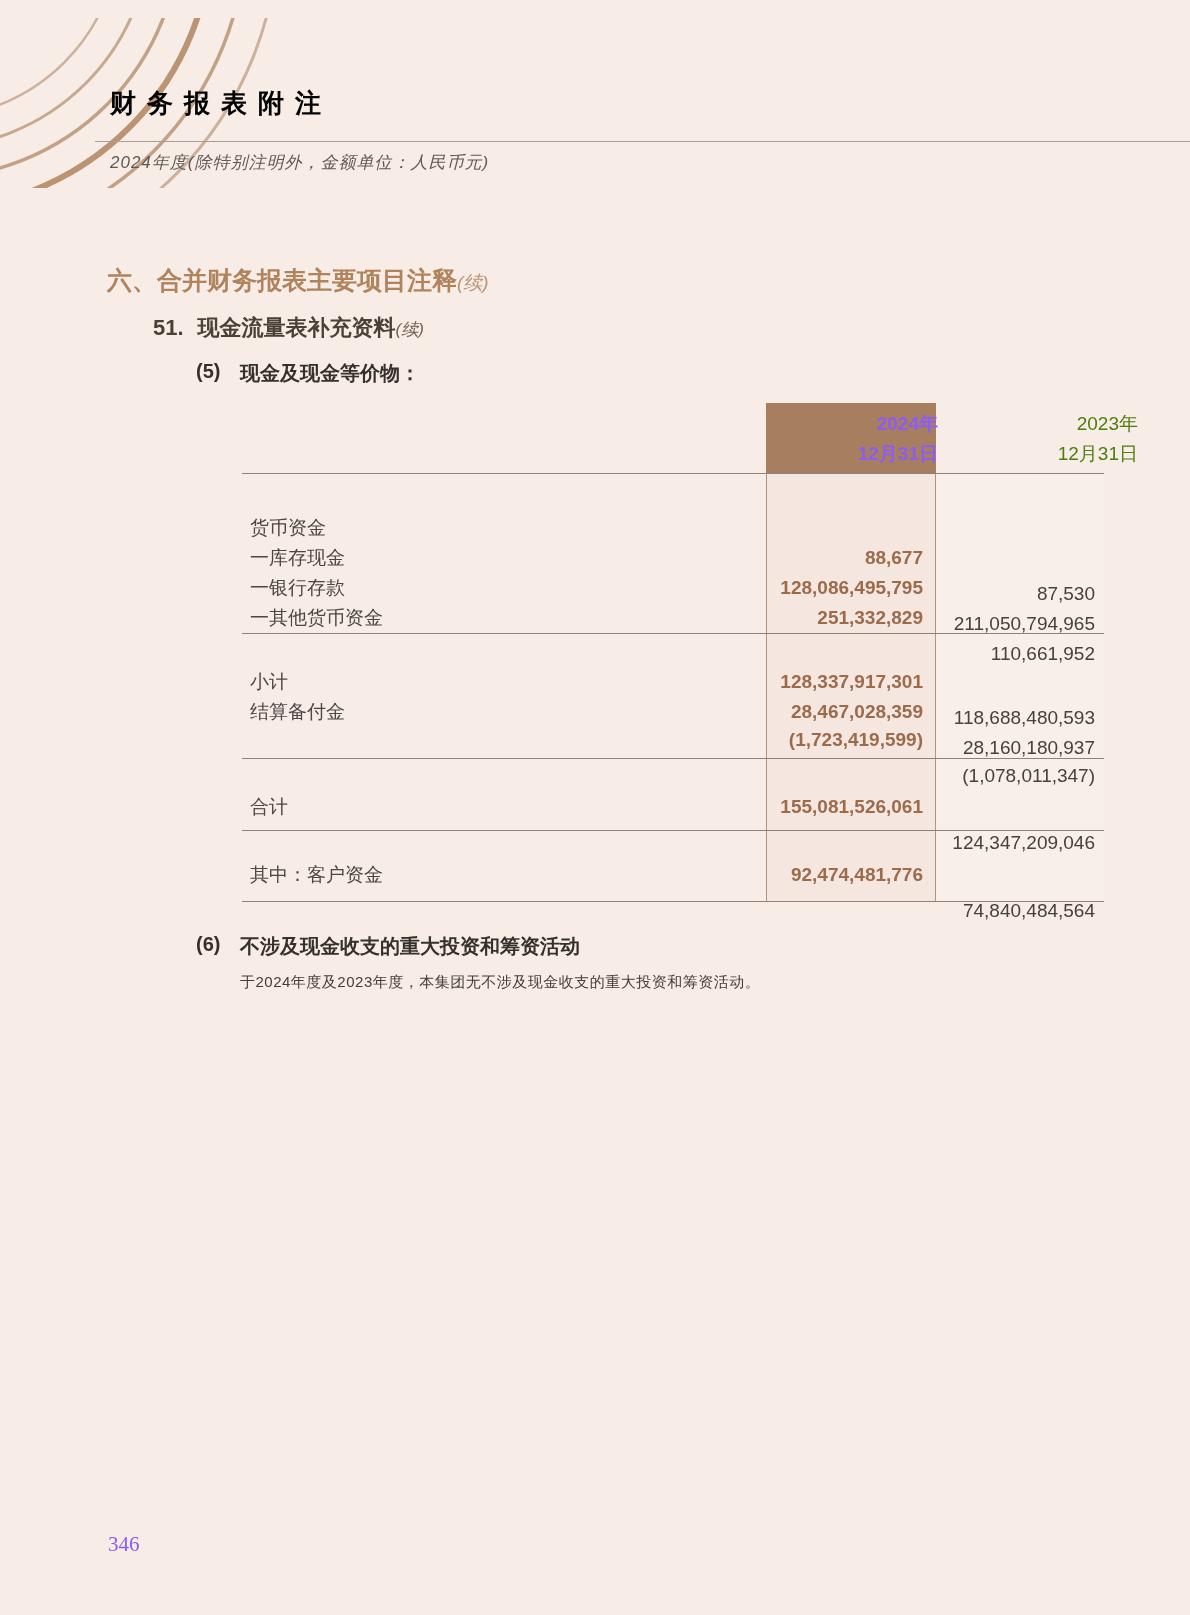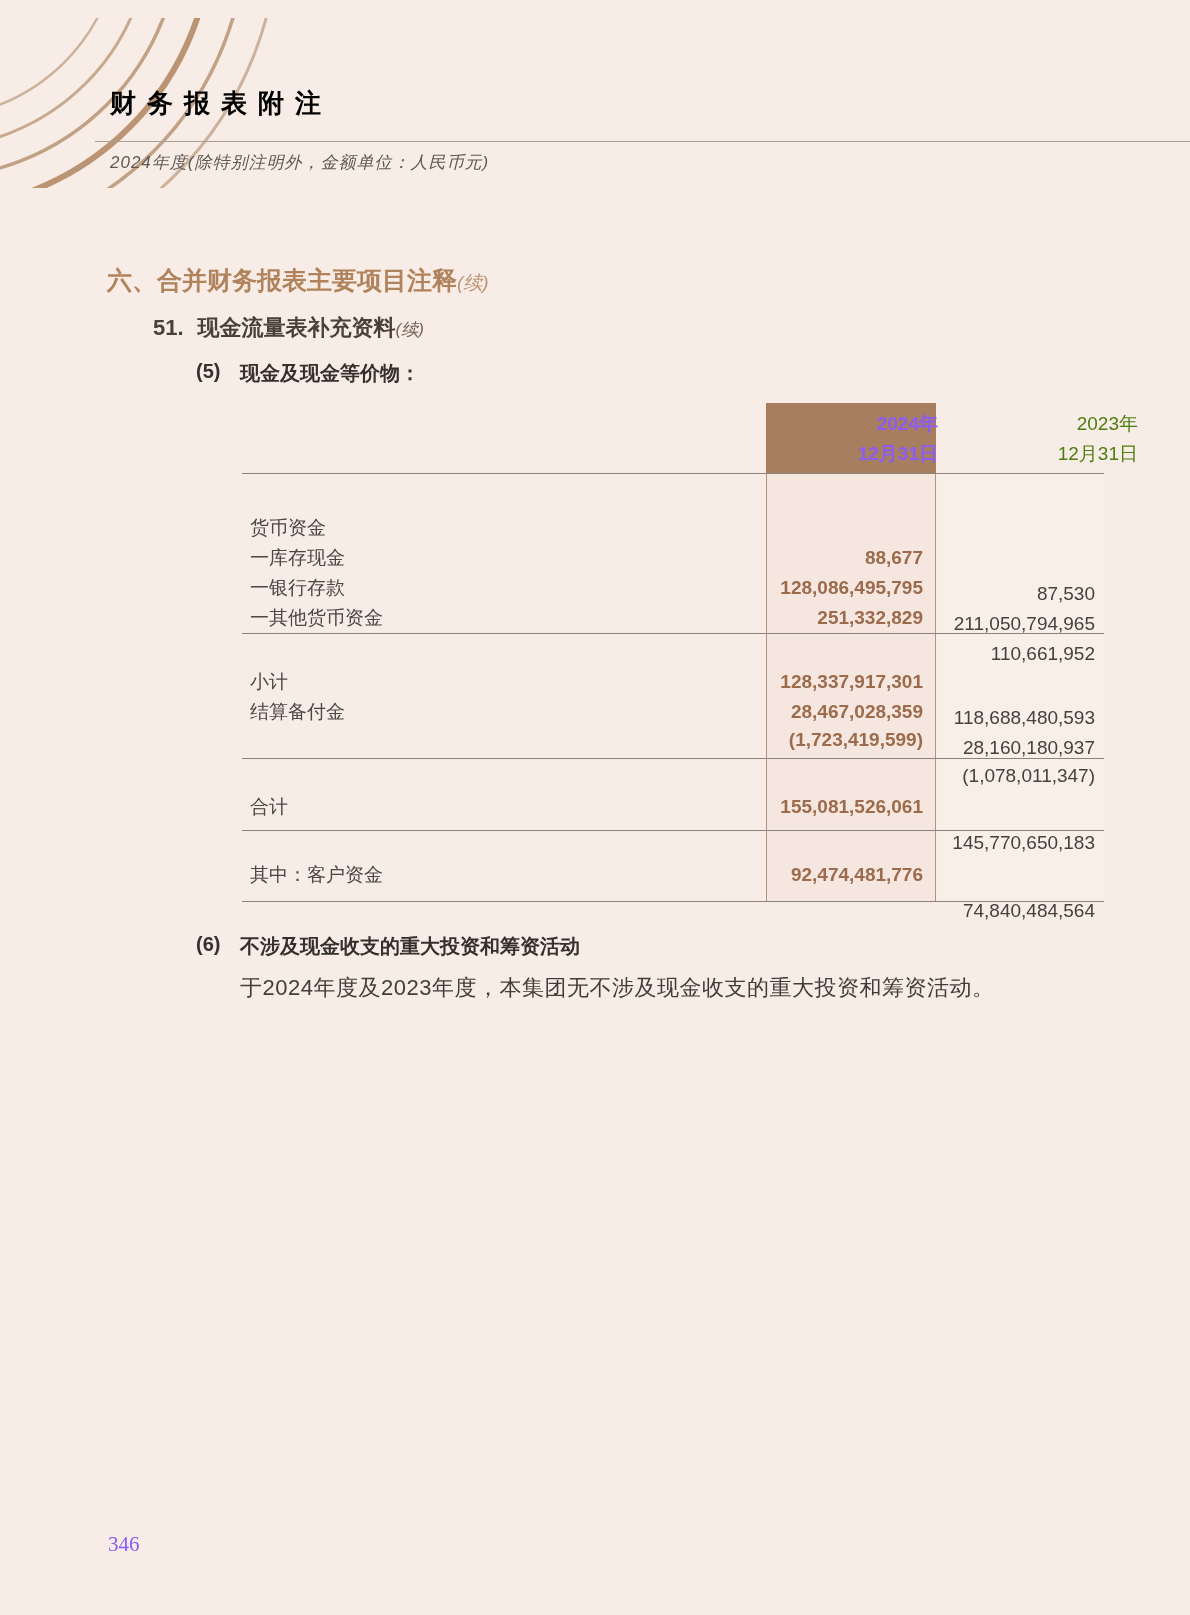--- a/index.html
+++ b/index.html
@@ -49,21 +49,21 @@
   .h-sub .suffix{font-size:17px;font-weight:normal;font-style:italic;color:#6e6053;}
   .h-item .num{position:absolute;left:0;}
   .h-item .ttl{position:absolute;left:44px;white-space:nowrap;}
   .h-item{
     font-size:20px;font-weight:bold;color:#35302c;
   }
   #item5{left:196px;top:360px;width:600px;height:28px;}
   #item6{left:196px;top:933px;width:800px;height:28px;}
   .para{
     left:240px;top:973px;
-    font-size:22px;color:#423d39;
+    font-size:15px;color:#423d39;
     letter-spacing:0.5px;
   }
 
   
   .col2024-head{
     left:766px;top:403px;width:170px;height:70px;
     background:#a87e60;
   }
   .col2024-body{
     left:766px;top:473px;width:170px;height:428px;
@@ -204,21 +204,21 @@
     <span class="v23">28,160,180,937</span>
   </div>
   <div class="abs trow" style="top:725px">
     <span class="v24">(1,723,419,599)</span>
     <span class="v23">(1,078,011,347)</span>
   </div>
 
   <div class="abs trow" style="top:792px">
     <span class="lbl">合计</span>
     <span class="v24">155,081,526,061</span>
-    <span class="v23">145,770,650,183</span>
+    <span class="v23">124,347,209,046</span>
   </div>
 
   <div class="abs trow" style="top:860px">
     <span class="lbl">其中：客户资金</span>
     <span class="v24">92,474,481,776</span>
     <span class="v23">74,840,484,564</span>
   </div>
 
   <div id="item6" class="abs h-item">
     <span class="num">(6)</span>

